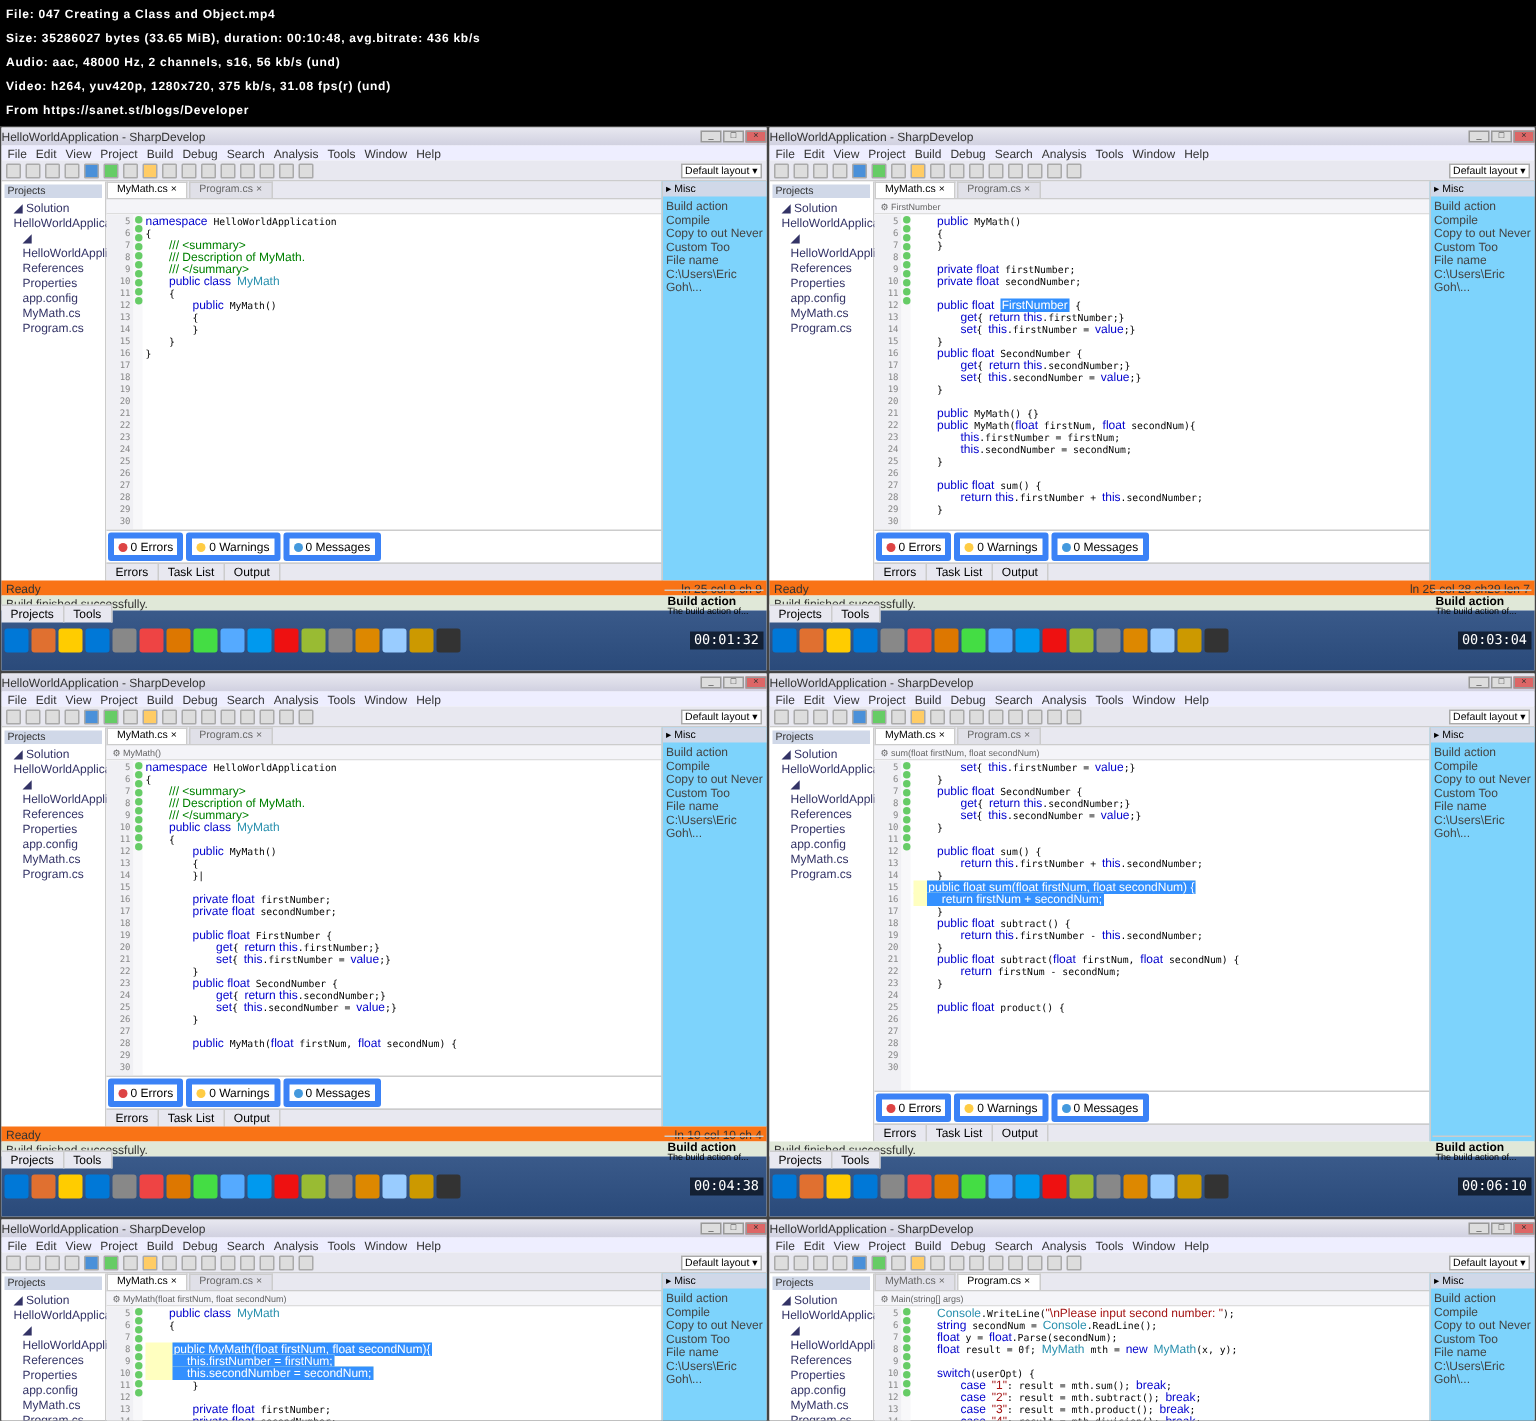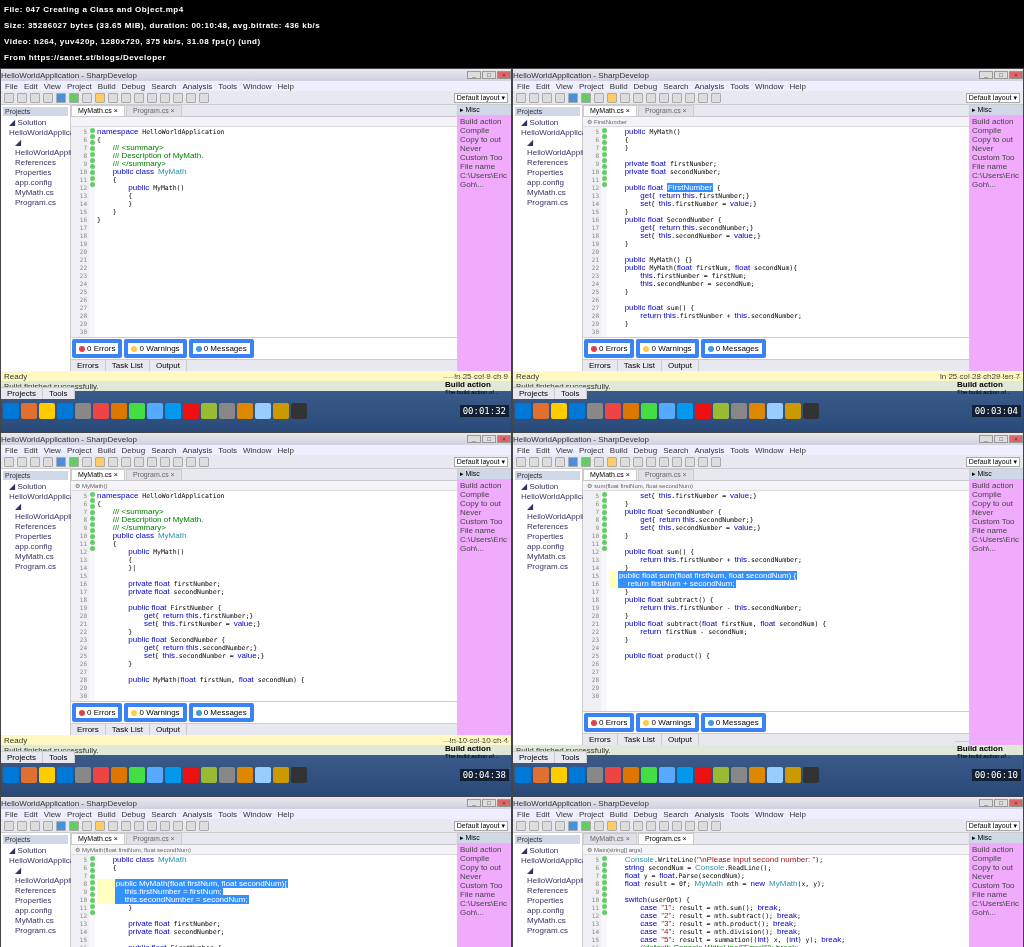--- a/index.html
+++ b/index.html
@@ -32,48 +32,49 @@
 .gutter{width:18px;background:#f0f0f4;color:#888;font-size:6px;text-align:right;padding:1px 2px;line-height:8px;font-family:Consolas,monospace}
 .marks{width:6px;background:#f8f8fa}
 .mark-g{width:5px;height:5px;background:#6c6;border-radius:50%;margin:1px auto}
 .code{flex:1;font-family:Consolas,monospace;font-size:6.5px;line-height:8px;padding:1px 2px;color:#000;white-space:pre;overflow:hidden}
 .kw{color:#0000cc}
 .ty{color:#2b91af}
 .cm{color:#008000}
 .st{color:#a31515}
 .hl{background:#3390ff;color:#fff;padding:0 1px}
 .hly{background:#ffffc0}
-.right-panel{width:54px;background:#f0abfc;border-left:1px solid #ccc;font-size:6px}
+.right-panel{width:70px;background:#7dd3fc;border-left:1px solid #ccc;font-size:6px}
 .rp-hdr{background:#d0d8e8;padding:1px 2px;font-size:7px}
 .rp-body{padding:2px;color:#444;line-height:9px}
 .errors{height:22px;background:#fff;border-top:1px solid #ccc}
 .err-tabs{display:flex;gap:2px;padding:1px;font-size:7px}
 .err-tab{padding:1px 3px;border:4px solid #3b82f6;border-radius:2px;display:flex;align-items:center;gap:2px}
 .err-r{background:#d44;width:6px;height:6px;border-radius:50%}
 .err-y{background:#fc4;width:6px;height:6px;border-radius:50%}
 .err-b{background:#49d;width:6px;height:6px;border-radius:50%}
 .err-cols{display:flex;font-size:6px;color:#666;border-top:1px solid #ddd;padding:1px}
 .err-cols span{flex:1}
 .bottom-tabs{height:12px;background:#e8e8f0;display:flex;border-top:1px solid #ccc;font-size:7px}
 .btab{padding:1px 6px;border-right:1px solid #ccc}
-.statusbar{height:10px;background:#fef9c3;font-size:6px;display:flex;padding:0 3px;align-items:center;color:#333}
+.statusbar{height:10px;background:#f97316;font-size:6px;display:flex;padding:0 3px;align-items:center;color:#333}
 .statusbar .r{margin-left:auto}
 .taskbar{height:40px;background:linear-gradient(#3a5a8a,#2a4a7a);display:flex;align-items:center;gap:2px;padding:0 2px}
 .tbicon{width:16px;height:16px;border-radius:2px}
 .ts{font-size:9px;color:#fff;background:rgba(0,0,0,0.6);padding:1px 3px;margin-left:auto;font-family:monospace}
 .win-btns{margin-left:auto;display:flex;gap:1px}
 .win-btn{width:14px;height:8px;background:#ddd;border:1px solid #999;font-size:6px;text-align:center}
 .win-btn.close{background:#d66}
 </style>
 </head>
 <body>
 
 <div class="header-info">
   <div>File: 047 Creating a Class and Object.mp4</div>
   <div>Size: 35286027 bytes (33.65 MiB), duration: 00:10:48, avg.bitrate: 436 kb/s</div>
+  <div>Audio: aac, 48000 Hz, 2 channels, s16, 56 kb/s (und)</div>
   <div>Video: h264, yuv420p, 1280x720, 375 kb/s, 31.08 fps(r) (und)</div>
   <div>From https://sanet.st/blogs/Developer</div>
 </div>
 
 <div class="grid" id="grid">
   <div class="pane">
     <div class="titlebar">
       <span>HelloWorldApplication - SharpDevelop</span>
       <div class="win-btns">
           <div class="win-btn">_</div>

